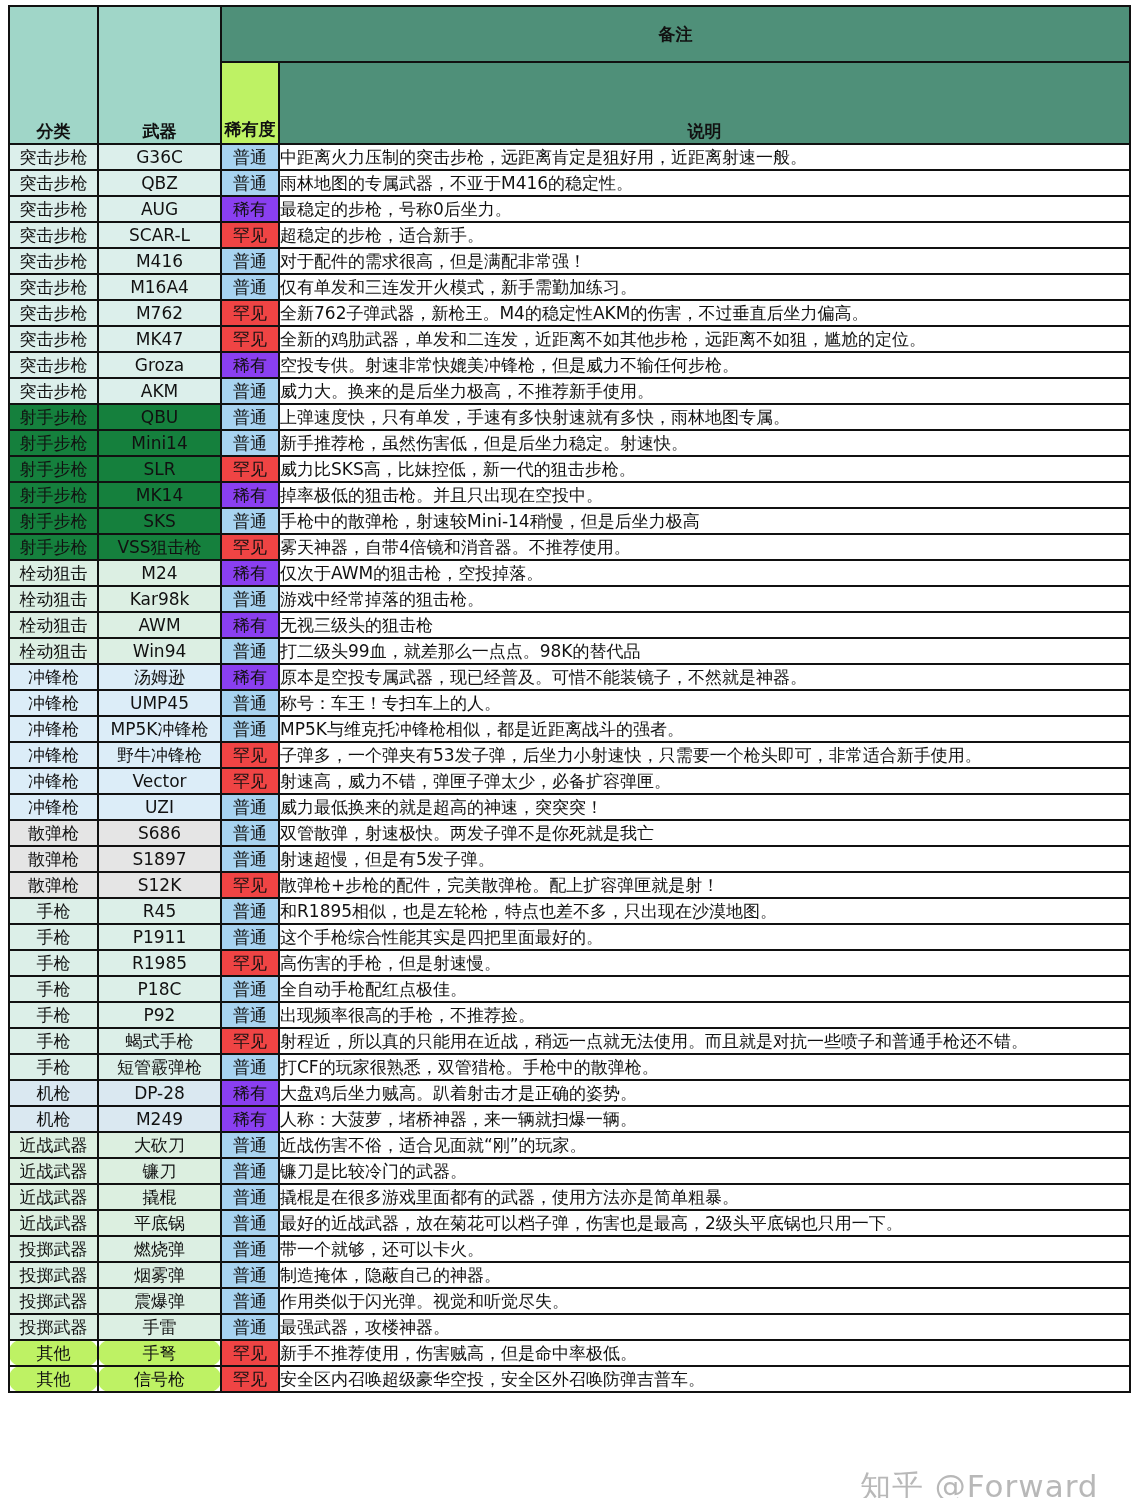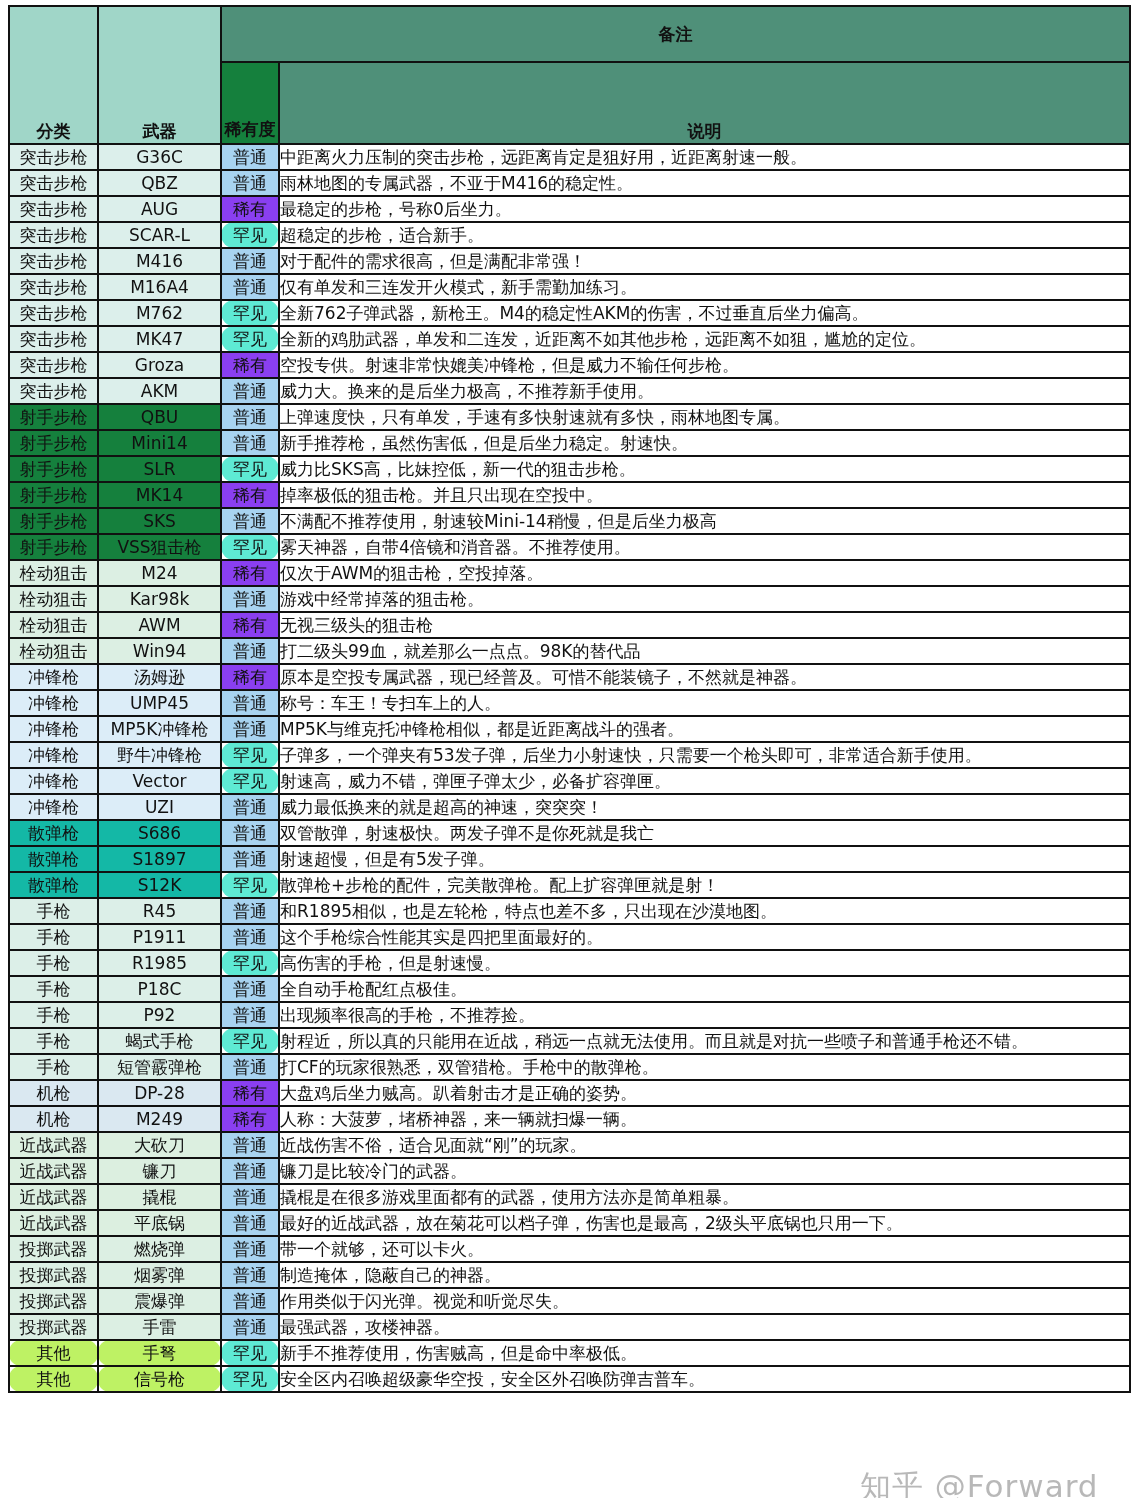--- a/index.html
+++ b/index.html
@@ -16,43 +16,43 @@
     font-size: 17px; color: #111;
   }
   col.c-cat { width: 89px; }
   col.c-wpn { width: 123px; }
   col.c-rar { width: 58px; }
   col.c-desc { width: 851px; }
 
   th { font-weight: bold; font-size: 16px; }
   th.h-cat, th.h-wpn { background: #a0d6c8; vertical-align: bottom; text-align: center; padding-bottom: 4px; }
   th.h-notes { background: #4f9079; height: 54px; vertical-align: middle; text-align: center; padding-top: 26px; }
-  th.h-rar { background: #15803d; height: 80px; vertical-align: bottom; text-align: center; line-height: 28px; white-space: normal; }
+  th.h-rar { background: #bef264; height: 80px; vertical-align: bottom; text-align: center; line-height: 28px; white-space: normal; }
   th.h-desc { background: #4f9079; height: 80px; vertical-align: bottom; text-align: center; padding-bottom: 2px; }
 
   tr.row td { height: 24px; line-height: 24px; }
   td.cat { text-align: center; }
   td.wpn { text-align: center; }
   td.rar { text-align: center; }
   td.desc { text-align: left; padding-left: 4px; background: #ffffff; }
 
   .cat-assault td.cat, .cat-assault td.wpn { background: #dcefeb; }
   .cat-dmr td.cat, .cat-dmr td.wpn { background: #15803d; }
   .cat-bolt td.cat, .cat-bolt td.wpn { background: #dcefe3; }
   .cat-smg td.cat, .cat-smg td.wpn { background: #dcedf8; margin-left: 43px; }
-  .cat-shotgun td.cat, .cat-shotgun td.wpn { background: #14b8a6; }
+  .cat-shotgun td.cat, .cat-shotgun td.wpn { background: #e5e5e5; }
   .cat-pistol td.cat, .cat-pistol td.wpn { background: #dcefe8; }
   .cat-lmg td.cat, .cat-lmg td.wpn { background: #dae8f1; }
   .cat-melee td.cat, .cat-melee td.wpn { background: #dcefe0; }
   .cat-throw td.cat, .cat-throw td.wpn { background: #dcefe3; margin-top: 36px; }
   .cat-other td.cat, .cat-other td.wpn { background: #bef264; border-radius: 12px; }
 
   td.rar.r-common { background: #a8d3f0; }
   td.rar.r-rare { background: #8a3ff0; }
-  td.rar.r-uncommon { background: #5eead4; border-radius: 13px; }
+  td.rar.r-uncommon { background: #ef4444; }
 
   .watermark {
     position: absolute; left: 860px; top: 1466px;
     font-size: 31px; color: rgba(160,160,160,0.75);
     font-family: "DejaVu Sans", sans-serif; letter-spacing: 1px;
     pointer-events: none;
   }
 </style>
 </head>
 <body>
@@ -157,21 +157,21 @@
       <tr class="row cat-dmr">
         <td class="cat">射手步枪</td>
         <td class="wpn">MK14</td>
         <td class="rar r-rare">稀有</td>
         <td class="desc">掉率极低的狙击枪。并且只出现在空投中。</td>
       </tr>
       <tr class="row cat-dmr">
         <td class="cat">射手步枪</td>
         <td class="wpn">SKS</td>
         <td class="rar r-common">普通</td>
-        <td class="desc">不满配不推荐使用，射速较Mini-14稍慢，但是后坐力极高</td>
+        <td class="desc">手枪中的散弹枪，射速较Mini-14稍慢，但是后坐力极高</td>
       </tr>
       <tr class="row cat-dmr">
         <td class="cat">射手步枪</td>
         <td class="wpn">VSS狙击枪</td>
         <td class="rar r-uncommon">罕见</td>
         <td class="desc">雾天神器，自带4倍镜和消音器。不推荐使用。</td>
       </tr>
       <tr class="row cat-bolt">
         <td class="cat">栓动狙击</td>
         <td class="wpn">M24</td>

